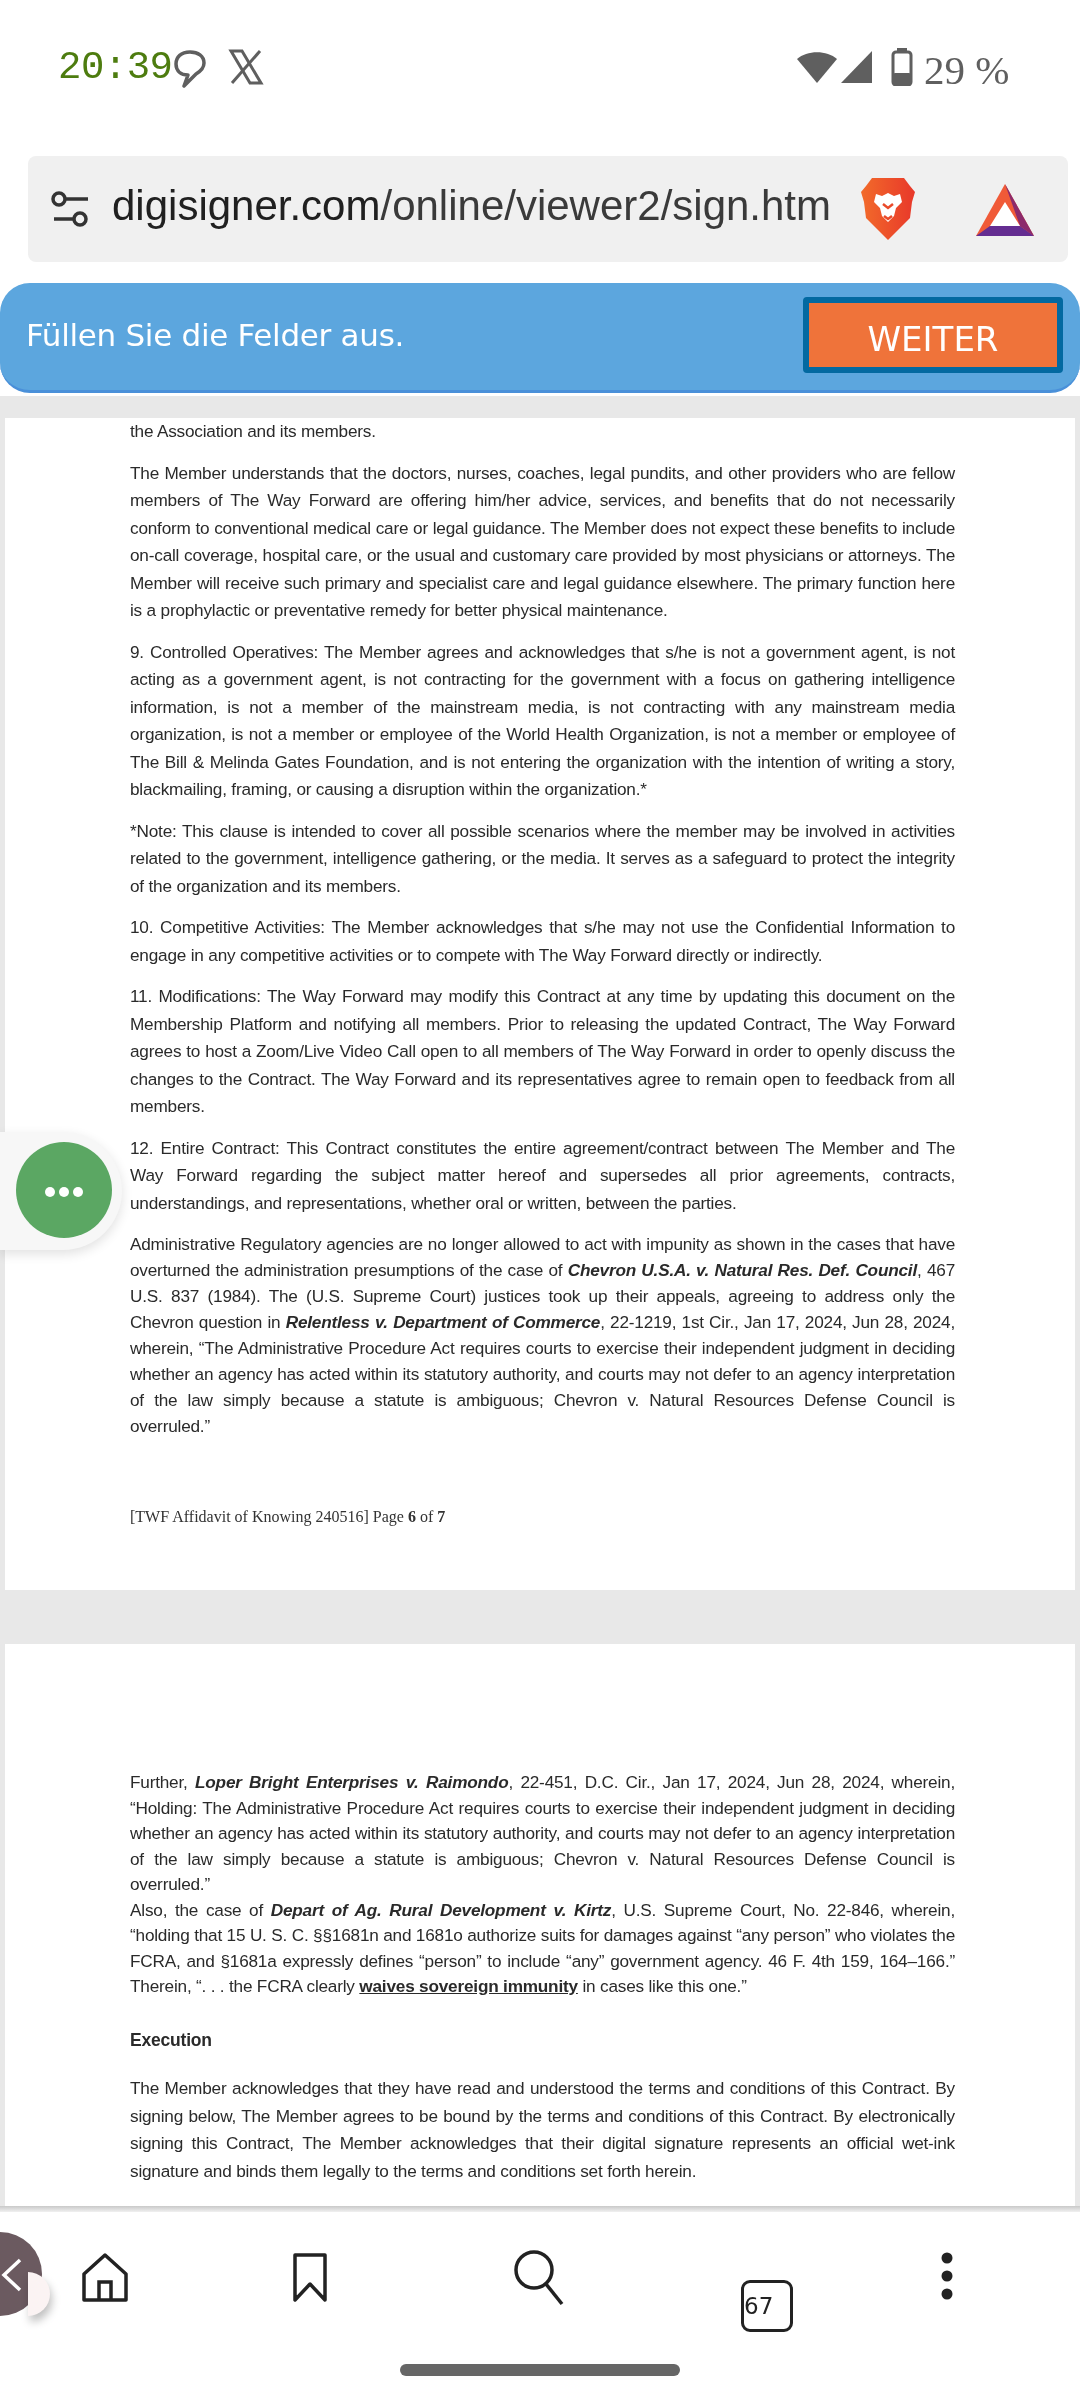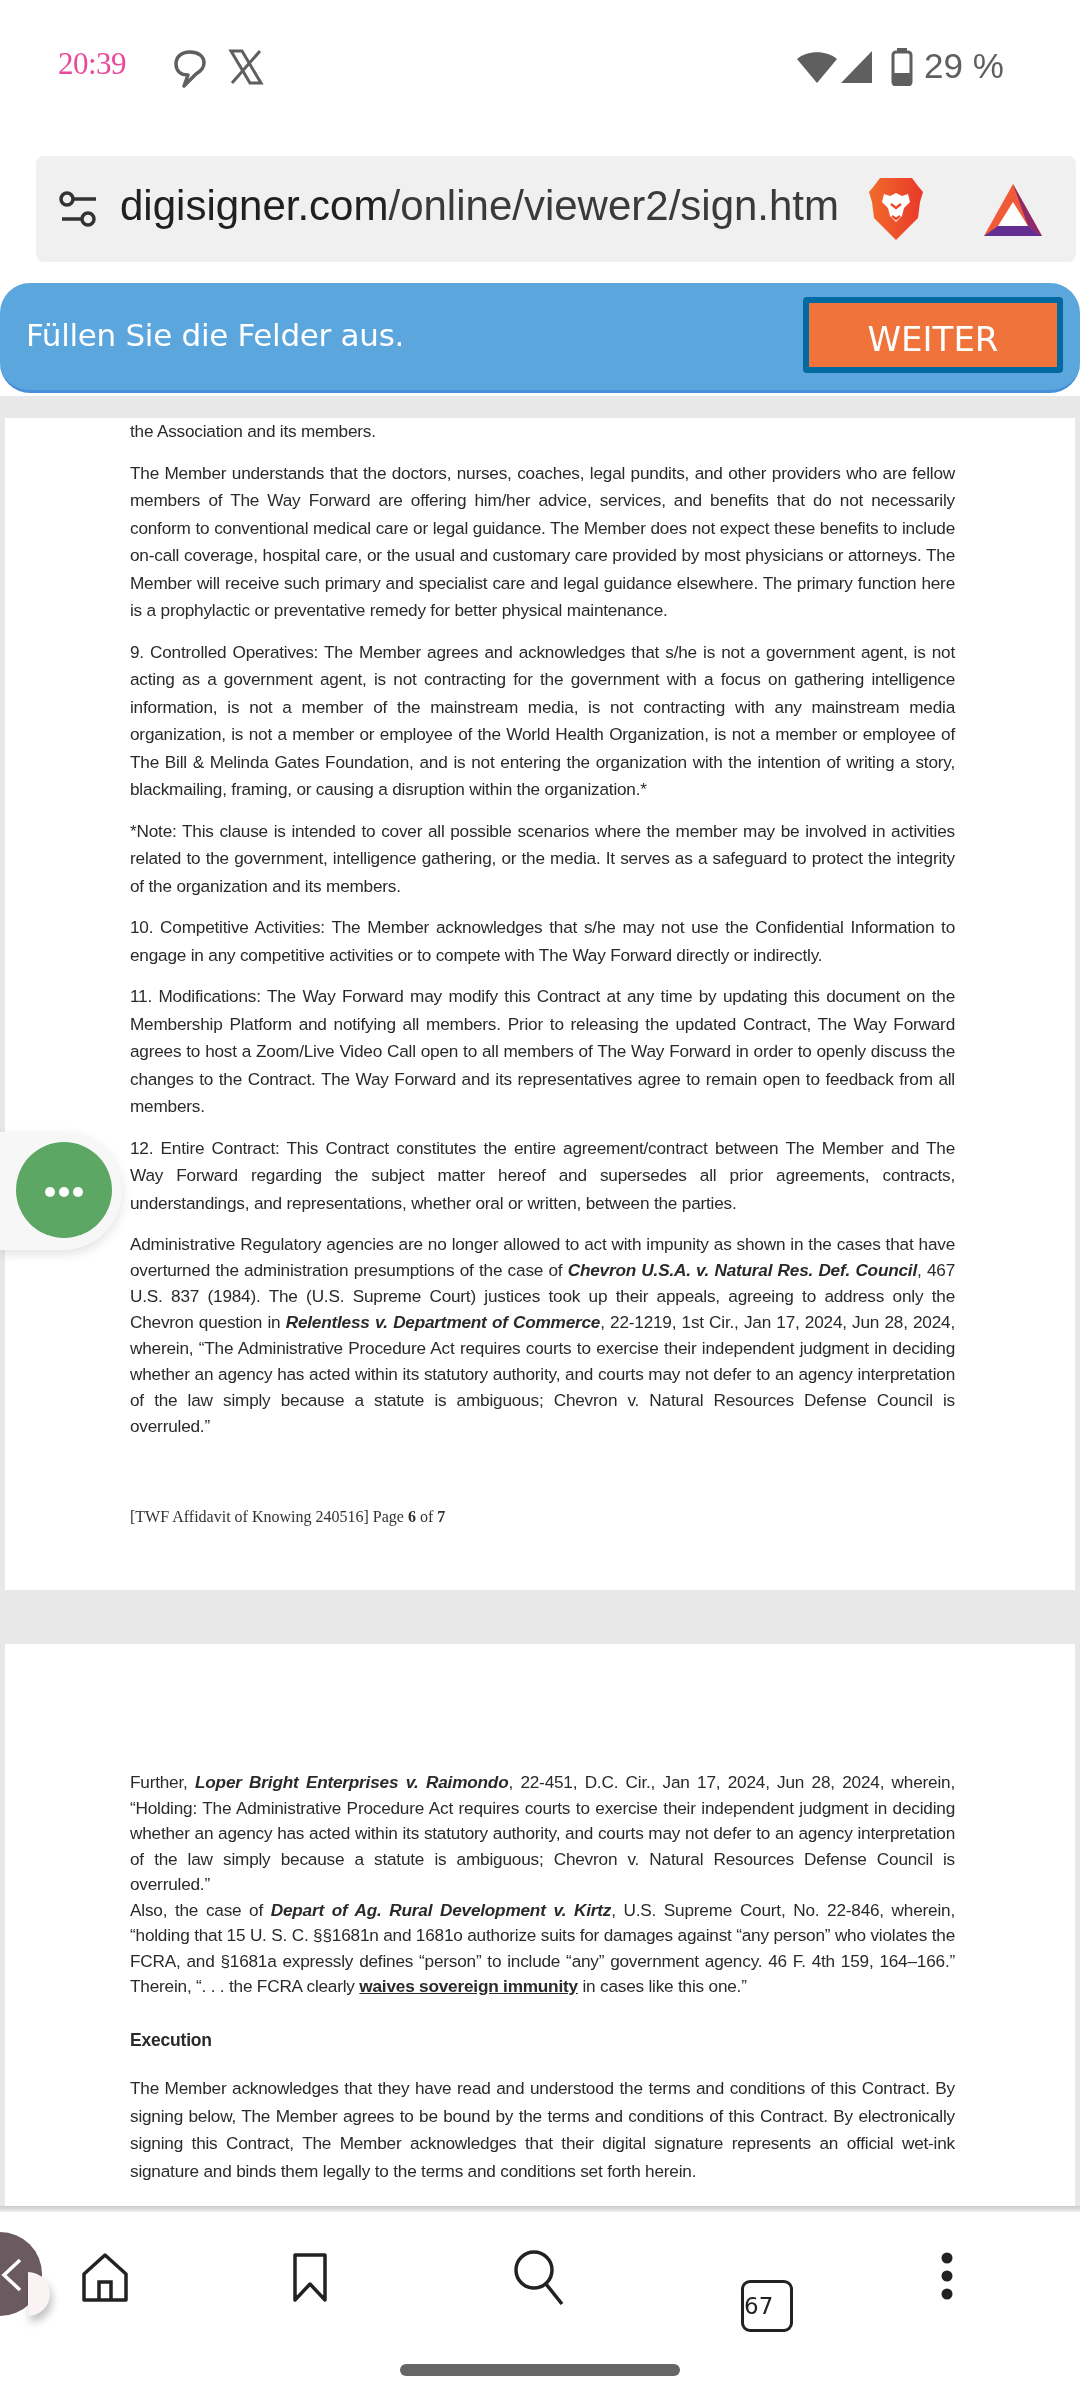--- a/index.html
+++ b/index.html
@@ -1,26 +1,26 @@
 <!DOCTYPE html>
 <html><head>
 <meta charset="utf-8">
 <style>
   * { box-sizing: border-box; margin: 0; padding: 0; }
   html, body { width: 1080px; height: 2400px; overflow: hidden; background: #ffffff; }
   body { position: relative; font-family: "Liberation Sans", sans-serif; color: #222; }
 
   
   .status-bar { position: absolute; top: 0; left: 0; width: 1080px; height: 135px; background: #fff; }
-  .status-time { position: absolute; left: 58px; top: 46px; font-family: Liberation Serif, serif; font-size: 31px; color: #ec4899; letter-spacing: -0.5px; }
+  .status-time { position: absolute; left: 58px; top: 46px; font-family: Liberation Mono, monospace; font-size: 39px; color: #4d7c0f; letter-spacing: -0.5px; }
   .status-icon { position: absolute; top: 48px; }
-  .status-battery-text { position: absolute; left: 924px; top: 46px; font-family: Liberation Sans, sans-serif; font-size: 35px; color: #5f5f5f; }
-
-  
-  .url-bar { position: absolute; left: 36px; top: 156px; width: 1040px; height: 106px; background: #f0f0f0; border-radius: 8px; }
+  .status-battery-text { position: absolute; left: 924px; top: 46px; font-family: Liberation Serif, serif; font-size: 41px; color: #5f5f5f; }
+
+  
+  .url-bar { position: absolute; left: 28px; top: 156px; width: 1040px; height: 106px; background: #f0f0f0; border-radius: 8px; }
   .url-tune-icon { position: absolute; left: 22px; top: 33px; }
   .url-text { position: absolute; left: 84px; top: 26px; width: 740px; font-size: 42px; color: #3a3a3a; white-space: nowrap; overflow: hidden; font-family: "Liberation Sans", sans-serif; }
   .url-text .host { color: #202020; }
   .brave-icon { position: absolute; left: 830px; top: 18px; }
   .bat-icon { position: absolute; left: 946px; top: 26px; }
 
   
   .banner { position: absolute; left: 0; top: 283px; width: 1080px; height: 110px; background: #5ca6de; border-bottom: 3px solid #4a90d9; border-radius: 30px; }
   .banner-text { position: absolute; left: 26px; top: 34px; font-family: "DejaVu Sans", sans-serif; font-size: 31px; color: #ffffff; letter-spacing: -0.3px; }
   .weiter-btn { position: absolute; left: 803px; top: 14px; width: 260px; height: 76px; background: #ef733a; border: 6px solid #0369a1; border-radius: 4px; color: #fff; font-family: "DejaVu Sans", sans-serif; font-size: 34px; text-align: center; line-height: 72px; cursor: pointer; }

